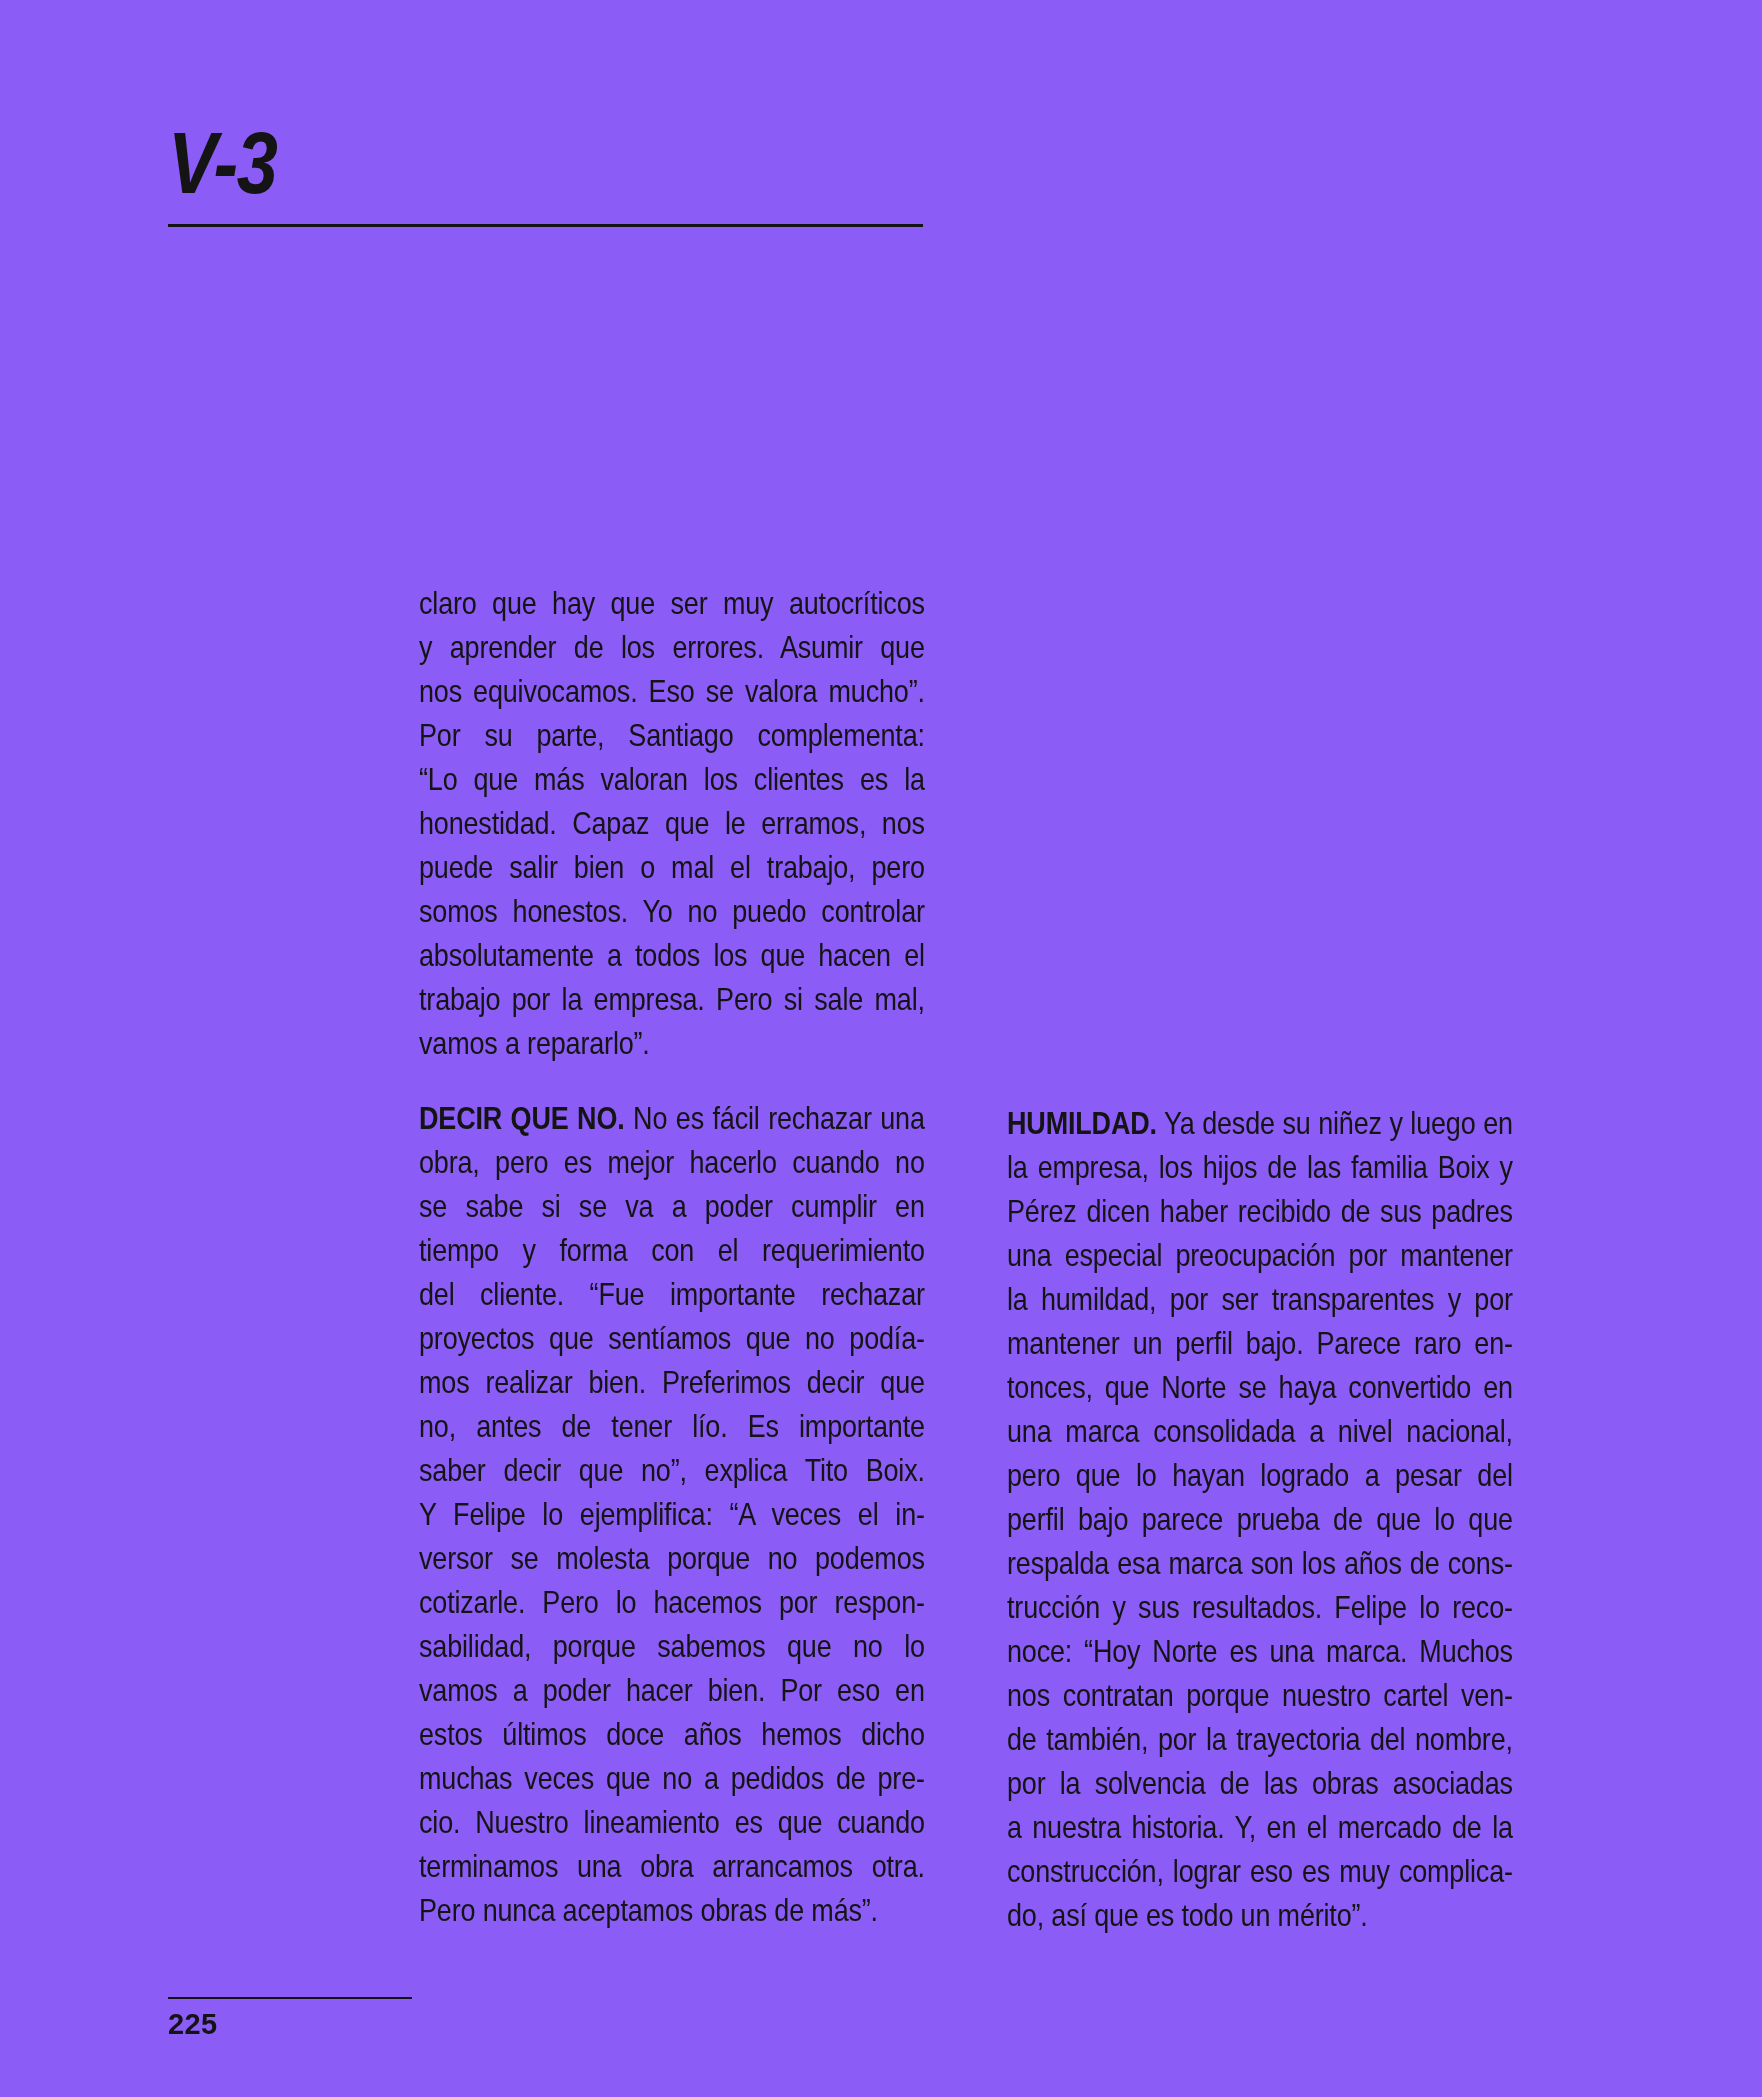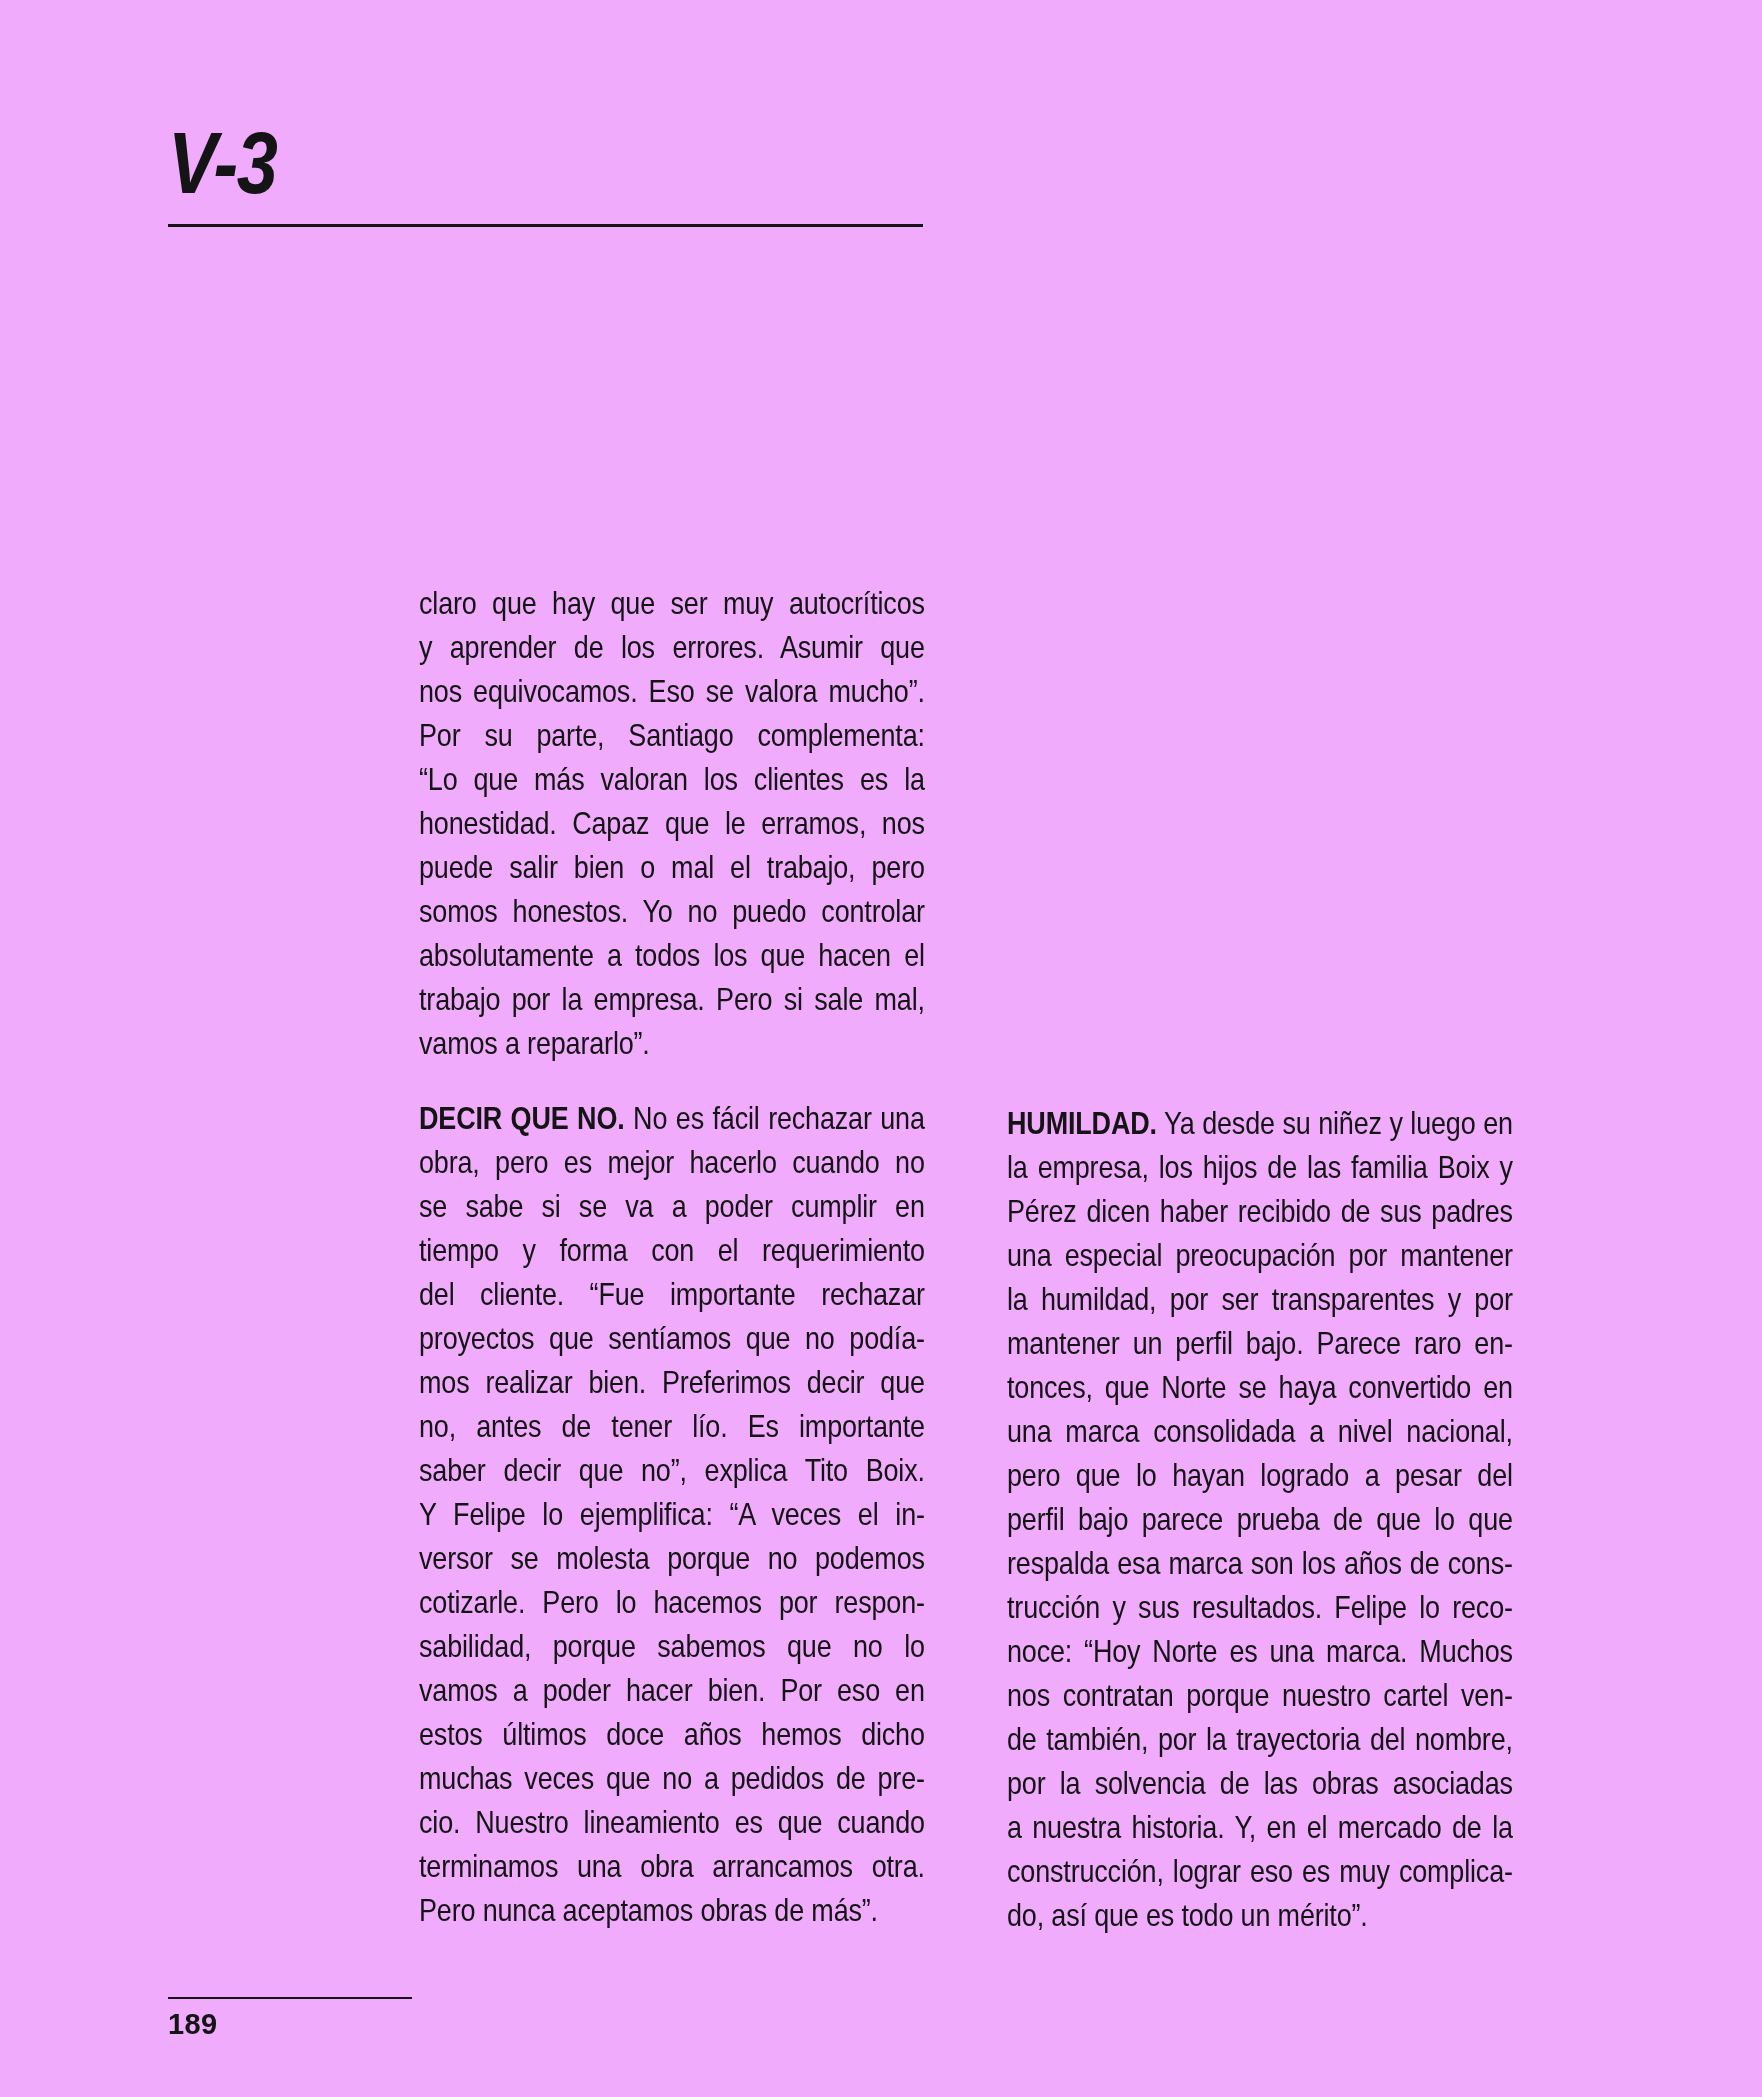--- a/index.html
+++ b/index.html
@@ -1,20 +1,20 @@
 <!DOCTYPE html>
 <html style="font-size:11.4px"><head>
 <meta charset="utf-8">
 <style>
   html, body { margin: 0; padding: 0; background: #e8e8e8; }
   .page {
     position: relative;
     width: 1762px;
     height: 2097px;
-    background: #f0abfc;
+    background: #8b5cf6;
     overflow: hidden;
     font-family: "Liberation Sans", sans-serif;
     color: #141414;
   }
 
   
   .chapter-title {
     position: absolute;
     left: 168px;
     top: 119px;
@@ -145,16 +145,16 @@
         <div class="line">de también, por la trayectoria del nombre,</div>
         <div class="line">por la solvencia de las obras asociadas</div>
         <div class="line">a nuestra historia. Y, en el mercado de la</div>
         <div class="line">construcción, lograr eso es muy complica-</div>
         <div class="line last">do, así que es todo un mérito”.</div>
       </div>
     </div>
 
   <div class="footer-rule"></div>
 
-  <div class="page-number">189</div>
+  <div class="page-number">225</div>
 
 </div>
 
 
 </body></html>

